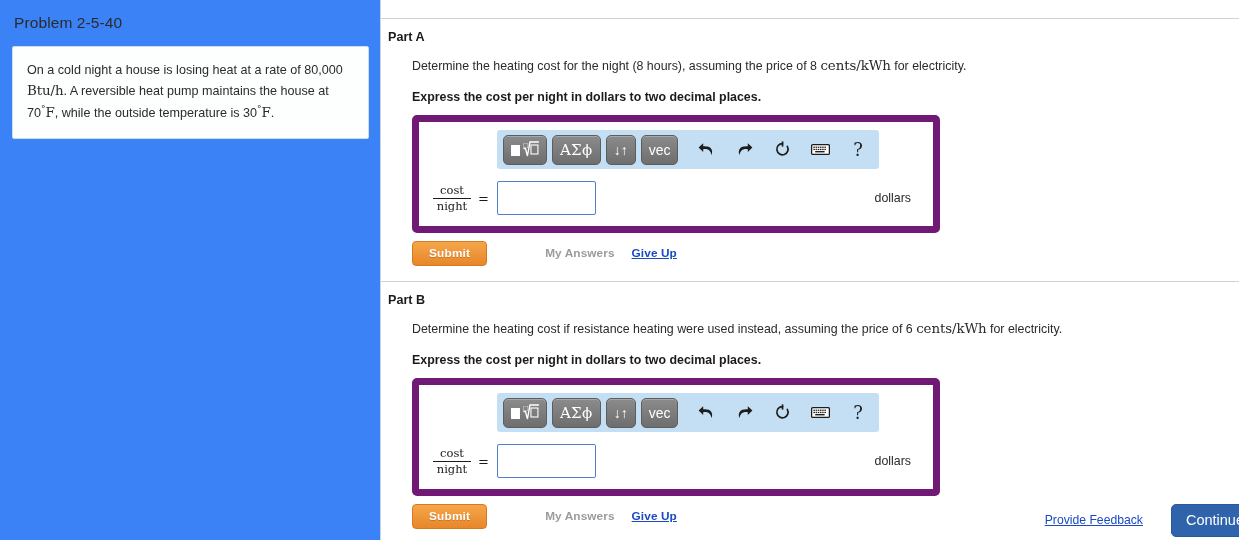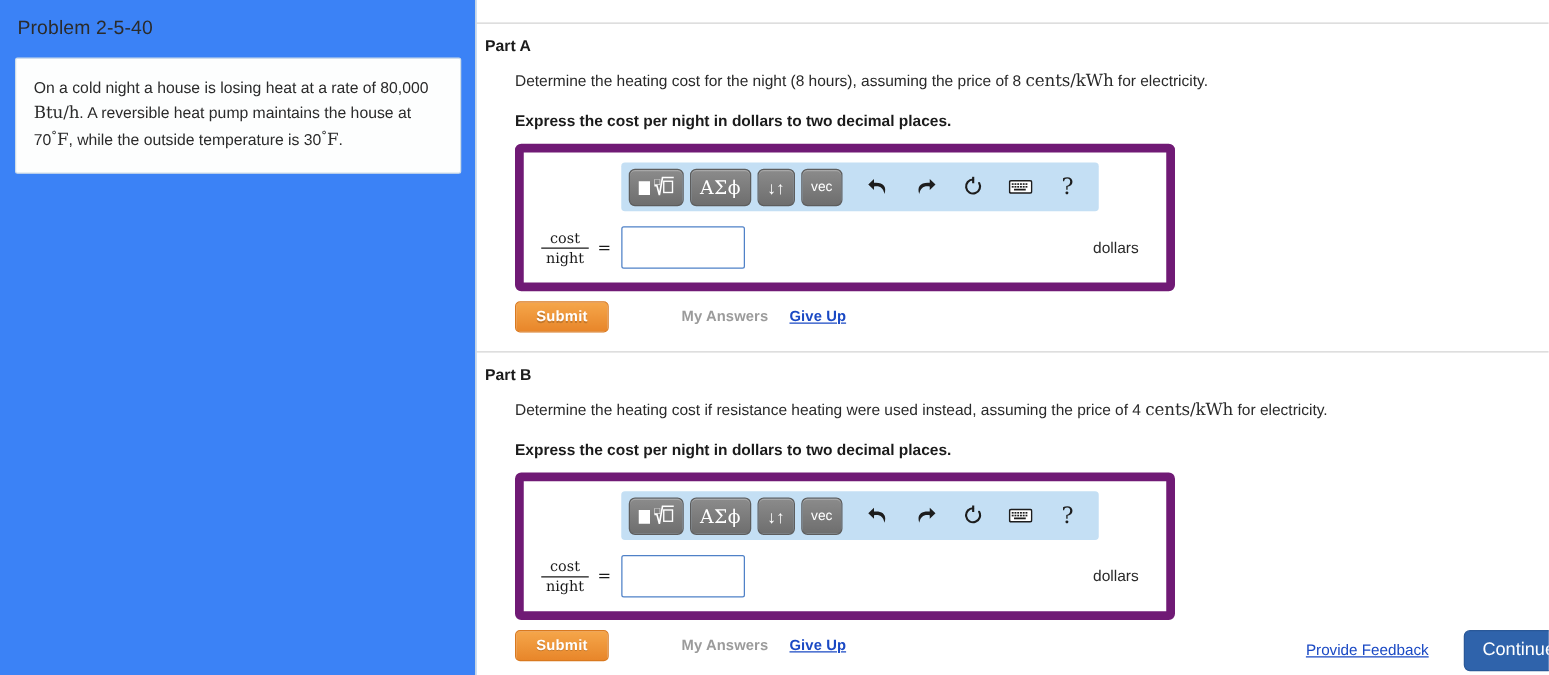--- a/index.html
+++ b/index.html
@@ -117,21 +117,21 @@
     justify-content: center;
     color: #ffffff;
     font-size: 14px;
     padding: 0 7px;
     cursor: pointer;
     box-shadow: inset 0 1px 0 rgba(255,255,255,0.25);
   }
   .mbtn.tmpl { padding: 0 6px; }
   .mbtn.greek { font-family: "DejaVu Serif", serif; font-size: 15px; letter-spacing: 0.4px; }
   .mbtn.arrows { font-size: 14px; }
-  .mbtn.vec { font-size: 11px; font-weight: 500; }
+  .mbtn.vec { font-size: 14px; font-weight: 500; }
   .ibtn {
     width: 30px; height: 28px;
     margin-left: 8px;
     display: flex; align-items: center; justify-content: center;
     cursor: pointer;
     color: #1d1d1d;
   }
   .ibtn.help { font-size: 18px; font-weight: 500; font-family: "DejaVu Serif", serif; }
 
   .answer-row {
@@ -348,21 +348,21 @@
         <div class="give-up">Give Up</div>
       </div>
     </div>
 
     <div style="height:17px"></div>
     <div class="hr"></div>
 
     <div class="part-block">
       <div class="part-title">Part B</div>
 
-      <div class="part-prompt"><span>Determine the heating cost if resistance heating were used instead, assuming the price of 4 </span><span class="mathserif">cents/kWh</span><span> for electricity.</span></div>
+      <div class="part-prompt"><span>Determine the heating cost if resistance heating were used instead, assuming the price of 6 </span><span class="mathserif">cents/kWh</span><span> for electricity.</span></div>
 
       <div class="part-instruction">Express the cost per night in dollars to two decimal places.</div>
 
       <div class="answer-panel">
 
         <div class="mathbar">
           <div class="mbtn tmpl">
             <svg width="30" height="19" viewBox="0 0 30 19">
               <rect x="1" y="5" width="9" height="11" fill="#ffffff"></rect>
               <text x="13" y="7" font-size="6" fill="#ffffff" font-family="DejaVu Serif, serif">□</text>

